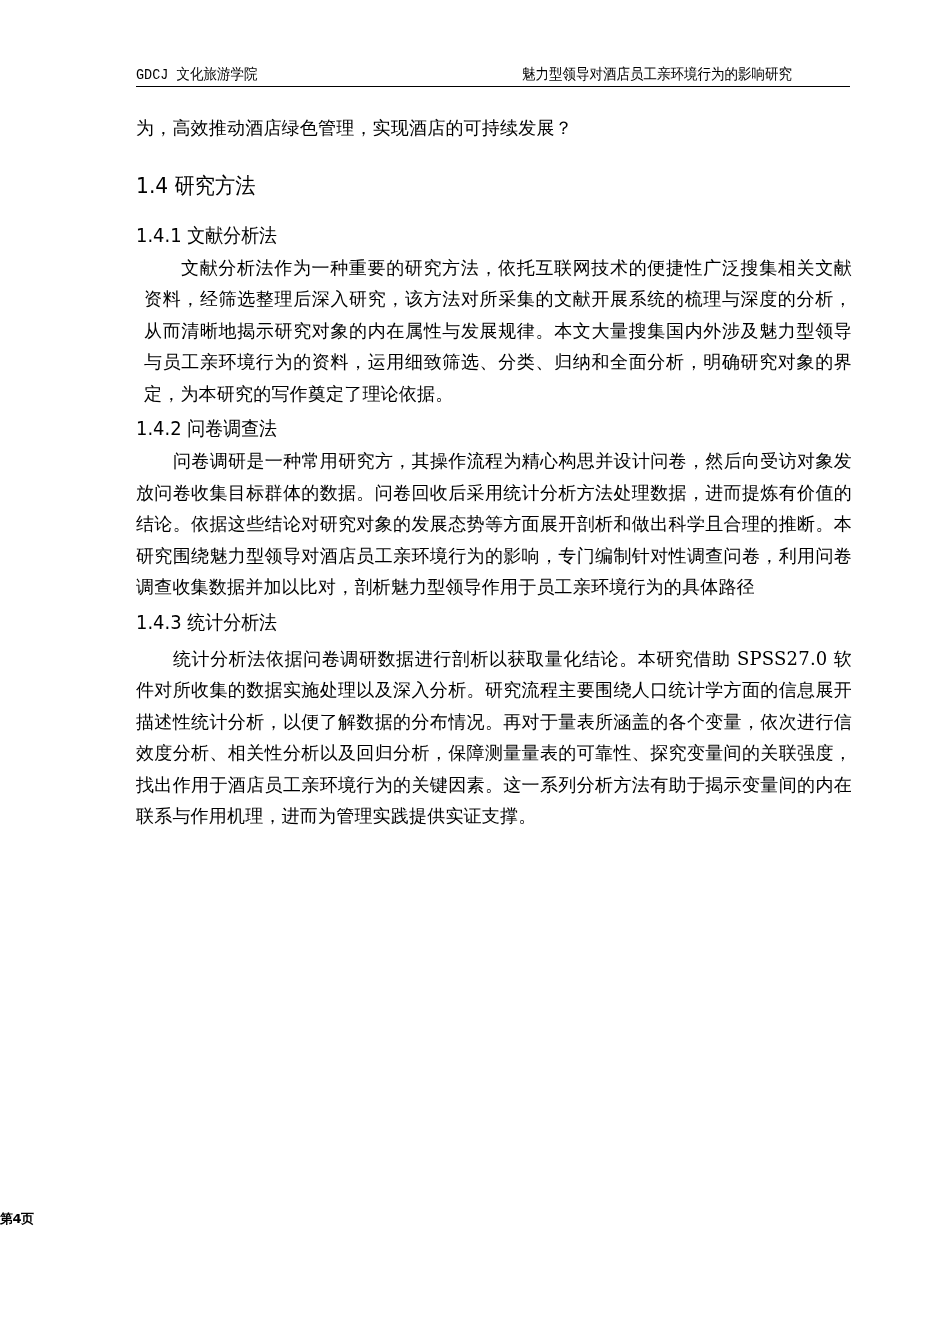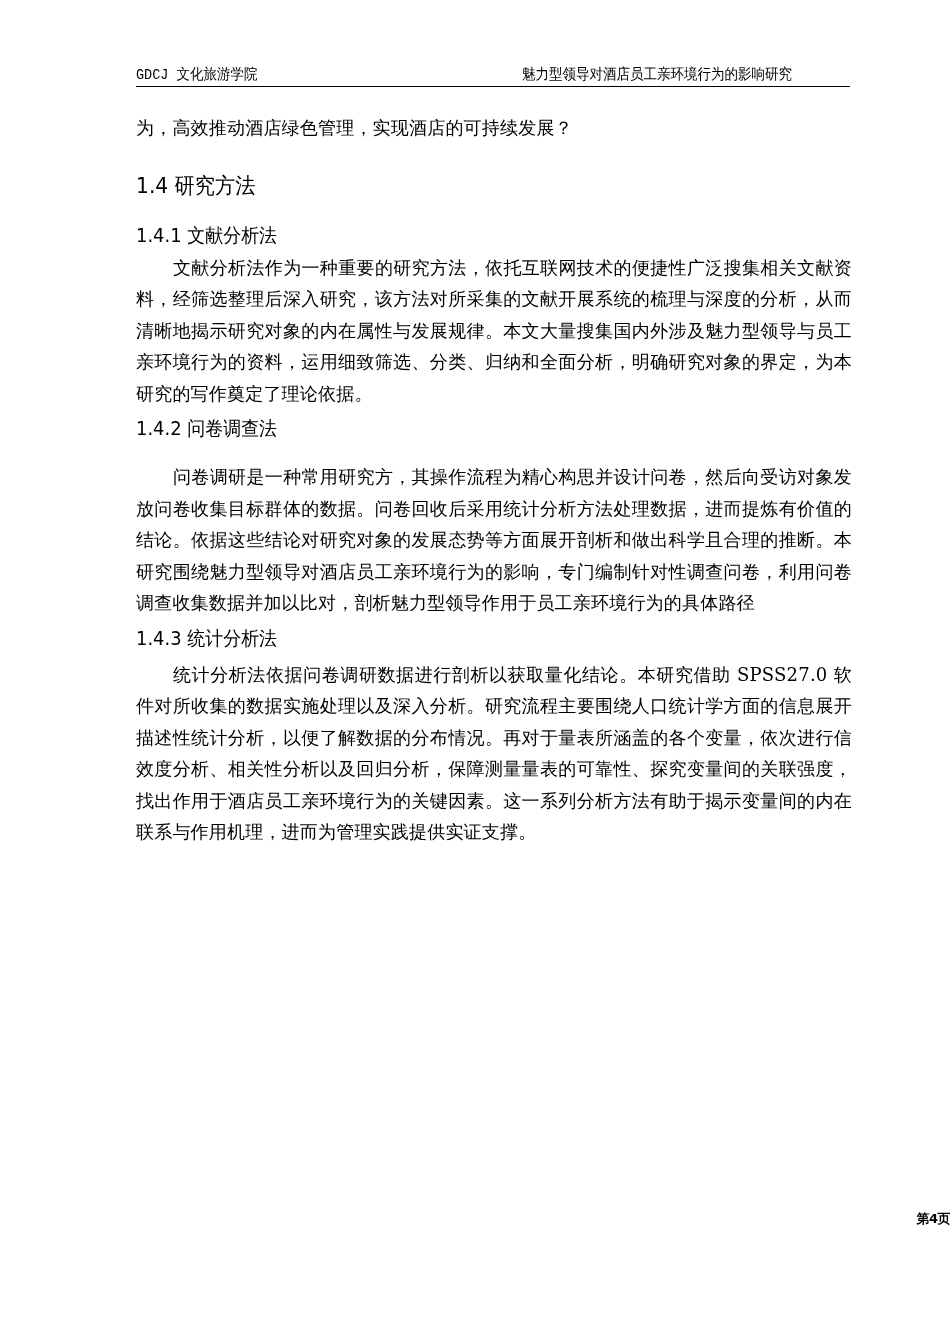--- a/index.html
+++ b/index.html
@@ -77,43 +77,43 @@
       font-weight: normal;
       transform: scaleX(0.92);
       transform-origin: left center;
       white-space: nowrap;
     }
     .footer {
       position: absolute;
       left: 0;
       width: 950px;
       top: 1210px;
-      text-align: right;
+      text-align: left;
       font-family: "DejaVu Sans", "Liberation Sans", sans-serif;
       font-size: 13px;
       font-weight: bold;
       letter-spacing: -0.5px;
     }
   </style>
 </head>
 <body>
 
 <div class="header">
   <span class="left">GDCJ 文化旅游学院</span>
   <span class="right">魅力型领导对酒店员工亲环境行为的影响研究</span>
 </div>
 
 <div class="content">
   <p class="para">为，高效推动酒店绿色管理，实现酒店的可持续发展？</p>
 
   <h2 class="h2" style="margin-top:27px;">1.4 研究方法</h2>
 
   <h3 class="h3" style="margin-top:21px;">1.4.1 文献分析法</h3>
-  <p class="para indent" style="margin-top:2px;">文献分析法作为一种重要的研究方法，依托互联网技术的便捷性广泛搜集相关文献资料，经筛选整理后深入研究，该方法对所采集的文献开展系统的梳理与深度的分析，从而清晰地揭示研究对象的内在属性与发展规律。本文大量搜集国内外涉及魅力型领导与员工亲环境行为的资料，运用细致筛选、分类、归纳和全面分析，明确研究对象的界定，为本研究的写作奠定了理论依据。</p>
+  <p class="para indent" style="margin-top:2px;margin-left:8px;">文献分析法作为一种重要的研究方法，依托互联网技术的便捷性广泛搜集相关文献资料，经筛选整理后深入研究，该方法对所采集的文献开展系统的梳理与深度的分析，从而清晰地揭示研究对象的内在属性与发展规律。本文大量搜集国内外涉及魅力型领导与员工亲环境行为的资料，运用细致筛选、分类、归纳和全面分析，明确研究对象的界定，为本研究的写作奠定了理论依据。</p>
 
   <h3 class="h3" style="margin-top:6px;">1.4.2 问卷调查法</h3>
-  <p class="para indent" style="margin-top:18px;">问卷调研是一种常用研究方，其操作流程为精心构思并设计问卷，然后向受访对象发放问卷收集目标群体的数据。问卷回收后采用统计分析方法处理数据，进而提炼有价值的结论。依据这些结论对研究对象的发展态势等方面展开剖析和做出科学且合理的推断。本研究围绕魅力型领导对酒店员工亲环境行为的影响，专门编制针对性调查问卷，利用问卷调查收集数据并加以比对，剖析魅力型领导作用于员工亲环境行为的具体路径</p>
+  <p class="para indent" style="margin-top:2px;">问卷调研是一种常用研究方，其操作流程为精心构思并设计问卷，然后向受访对象发放问卷收集目标群体的数据。问卷回收后采用统计分析方法处理数据，进而提炼有价值的结论。依据这些结论对研究对象的发展态势等方面展开剖析和做出科学且合理的推断。本研究围绕魅力型领导对酒店员工亲环境行为的影响，专门编制针对性调查问卷，利用问卷调查收集数据并加以比对，剖析魅力型领导作用于员工亲环境行为的具体路径</p>
 
   <h3 class="h3" style="margin-top:6px;">1.4.3 统计分析法</h3>
   <p class="para indent" style="margin-top:6px;">统计分析法依据问卷调研数据进行剖析以获取量化结论。本研究借助 SPSS27.0 软件对所收集的数据实施处理以及深入分析。研究流程主要围绕人口统计学方面的信息展开描述性统计分析，以便了解数据的分布情况。再对于量表所涵盖的各个变量，依次进行信效度分析、相关性分析以及回归分析，保障测量量表的可靠性、探究变量间的关联强度，找出作用于酒店员工亲环境行为的关键因素。这一系列分析方法有助于揭示变量间的内在联系与作用机理，进而为管理实践提供实证支撑。</p>
 </div>
 
 <div class="footer">第4页</div>
 
 </body></html>

